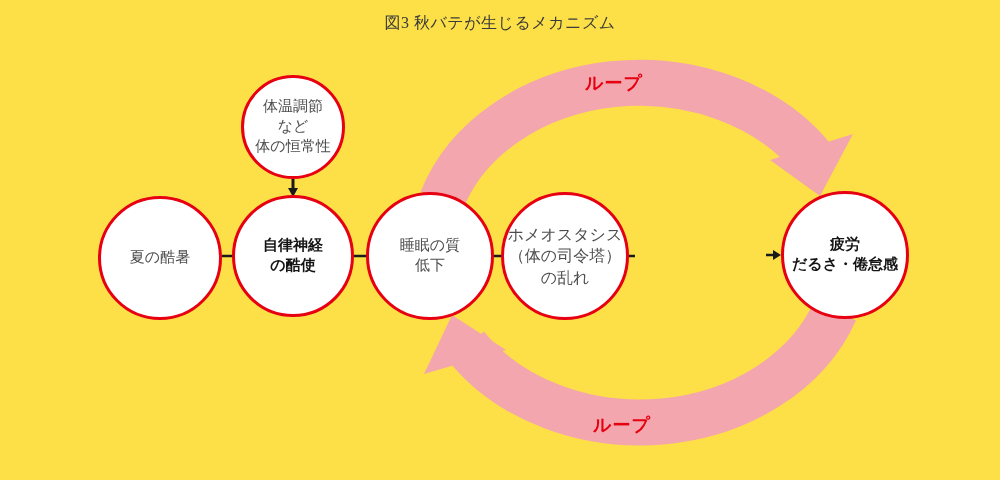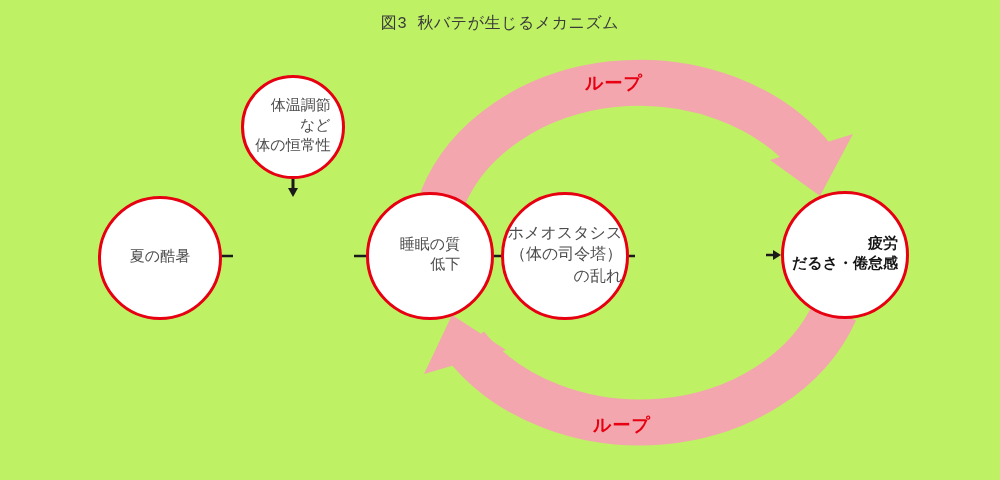--- a/index.html
+++ b/index.html
@@ -1,36 +1,36 @@
 <!DOCTYPE html>
 <html><head>
 <meta charset="utf-8">
 <style>
   html,body{margin:0;padding:0;background:#fff;}
   .canvas{
-    position:relative;width:1000px;height:480px;background:#bef264;
-    font-family:Liberation Mono, monospace;overflow:hidden;
+    position:relative;width:1000px;height:480px;background:#fde047;
+    font-family:Liberation Serif, serif;overflow:hidden;
   }
   .figure-title{
     position:absolute;left:0;top:13px;width:1000px;text-align:center;
     font-size:16px;font-weight:500;color:#3a3a3a;letter-spacing:0.5px;
   }
   .diagram-svg{position:absolute;left:0;top:0;width:1000px;height:480px;}
   .loop-label{
     position:absolute;width:90px;text-align:left;
     font-size:18px;font-weight:bold;color:#e60012;letter-spacing:1px;
   }
   .loop-label.top{left:585px;top:71px;}
   .loop-label.bottom{left:593px;top:413px;}
   .node{
     position:absolute;background:#ffffff;border:3px solid #e60012;border-radius:50%;
     display:flex;align-items:center;justify-content:center;text-align:center;
     color:#4d4d4d;font-size:15px;line-height:1.32;box-sizing:border-box;
   }
-  .node .ln{display:block;text-align:right;}
+  .node .ln{display:block;}
   .node.bold{font-weight:bold;color:#141414;}
   .node.strong{border-width:4px;}
   .node.small{font-size:16px;}
 </style>
 </head>
 <body>
 
 <div class="canvas">
 
   <div class="figure-title">図3 秋バテが生じるメカニズム</div>
@@ -65,20 +65,26 @@
       <span class="ln">体の恒常性</span>
     </div>
   </div>
 
   <div class="node" style="left:98px;top:196px;width:124px;height:124px;">
     <div class="node-text">
       <span class="ln">夏の酷暑</span>
     </div>
   </div>
 
+  <div class="node bold" style="left:232px;top:195px;width:122px;height:122px;">
+    <div class="node-text">
+      <span class="ln">自律神経</span>
+      <span class="ln">の酷使</span>
+    </div>
+  </div>
 
   <div class="node" style="left:366px;top:192px;width:128px;height:128px;">
     <div class="node-text">
       <span class="ln">睡眠の質</span>
       <span class="ln">低下</span>
     </div>
   </div>
 
   <div class="node small" style="left:501px;top:192px;width:128px;height:128px;">
     <div class="node-text">

